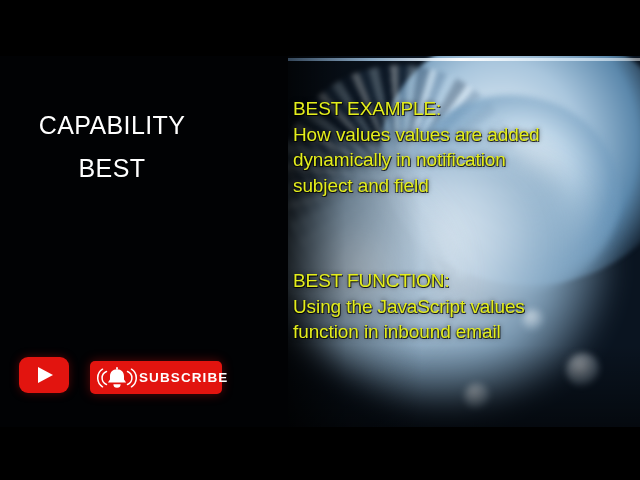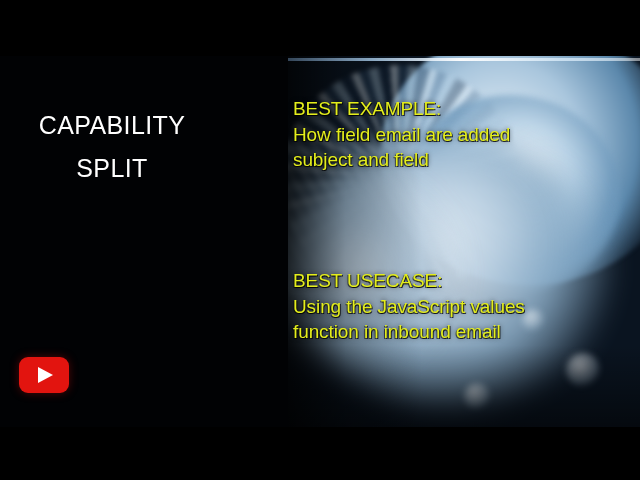--- a/index.html
+++ b/index.html
@@ -239,33 +239,52 @@
     <div class="streak"></div>
   </div>
 
   <div class="bar-top"></div>
   <div class="bar-bottom"></div>
 
   <div class="left-panel"></div>
 
   <div class="title-block">
     <span class="tline">CAPABILITY</span>
-    <span class="tline">SPLIT</span>
+    <span class="tline">BEST</span>
   </div>
 
   <div class="callout" id="callout-example">
     <span class="cline">BEST EXAMPLE:</span>
-    <span class="cline">How field email are added</span>
+    <span class="cline">How values values are added</span>
+    <span class="cline">dynamically in notification</span>
     <span class="cline">subject and field</span>
   </div>
 
   <div class="callout" id="callout-usecase">
-    <span class="cline">BEST USECASE:</span>
+    <span class="cline">BEST FUNCTION:</span>
     <span class="cline">Using the JavaScript values</span>
     <span class="cline">function in inbound email</span>
   </div>
 
   <div class="yt-play">
     <div class="tri"></div>
   </div>
 
+  <div class="subscribe">
+    <div class="bell-wrap">
+      <svg width="40" height="26" viewBox="0 0 40 26" xmlns="http://www.w3.org/2000/svg">
+        <g fill="none" stroke="#ffffff" stroke-width="1.5" stroke-linecap="round">
+          <path d="M9.5 6.5 A7 7 0 0 0 9.5 19.5"></path>
+          <path d="M5.5 4.2 A10.5 10.5 0 0 0 5.5 21.8"></path>
+          <path d="M30.5 6.5 A7 7 0 0 1 30.5 19.5"></path>
+          <path d="M34.5 4.2 A10.5 10.5 0 0 1 34.5 21.8"></path>
+        </g>
+        <g fill="#ffffff">
+          <rect x="19.1" y="2.0" width="1.8" height="2.6" rx=".9"></rect>
+          <path d="M20 4.2 c4.5 0 7 3.0 7 7.0 v3.4 l2.1 3.0 h-18.2 l2.1 -3.0 v-3.4 c0 -4.0 2.5 -7.0 7 -7.0 z"></path>
+          <path d="M16.4 19.2 h7.2 a3.6 3.6 0 0 1 -7.2 0 z"></path>
+        </g>
+      </svg>
+    </div>
+    <span class="subscribe-label">SUBSCRIBE</span>
+  </div>
 
 </div>
 
 </body></html>

